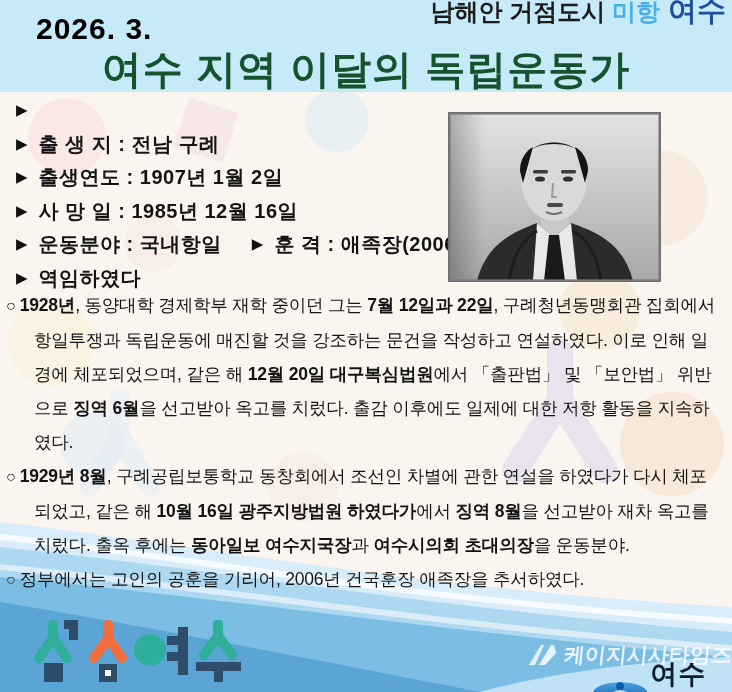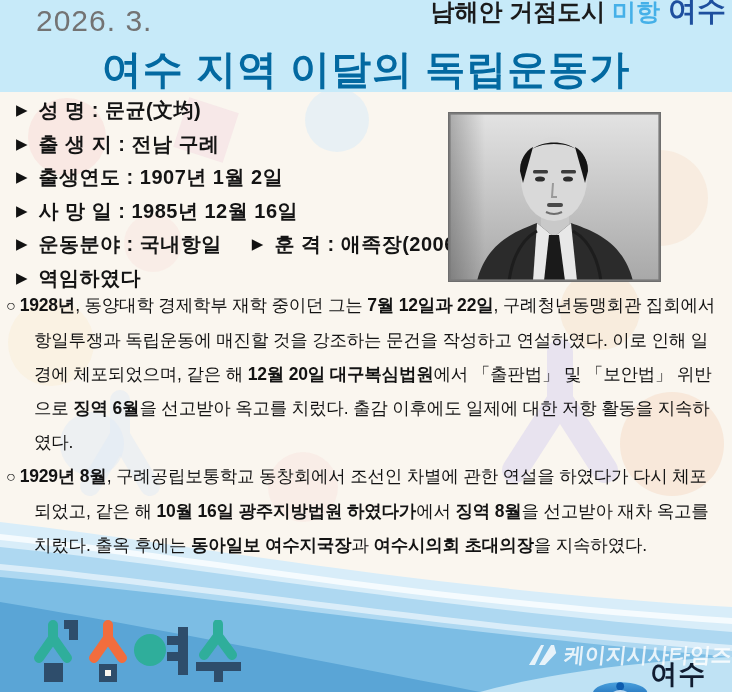--- a/index.html
+++ b/index.html
@@ -16,24 +16,24 @@
   .c4{left:612px;top:150px;width:96px;height:96px;background:#f6e8da;opacity:.7;}
   .c5{left:124px;top:214px;width:58px;height:58px;background:#f9e3dd;opacity:.45;}
   .c6{left:8px;top:300px;width:86px;height:86px;background:#f9eed8;opacity:.55;}
   .c7{left:560px;top:270px;width:80px;height:80px;background:#f6e1cc;opacity:.5;}
   .c8{left:620px;top:392px;width:104px;height:104px;background:#f5ddc8;opacity:.55;}
   .c9{left:268px;top:452px;width:70px;height:70px;background:#f8e0dc;opacity:.4;}
   .c10{left:60px;top:412px;width:64px;height:64px;background:#dfeaf6;opacity:.5;}
 
   
   .header{position:absolute;left:0;top:0;width:732px;height:92px;background:#c7eaf9;z-index:2;overflow:hidden;}
-  .date{position:absolute;left:36px;top:4px;font-size:30px;font-weight:400;color:#737373;letter-spacing:1px;}
+  .date{position:absolute;left:36px;top:12px;font-size:30px;font-weight:700;color:#000000;letter-spacing:1px;}
   .slogan{position:absolute;right:6px;top:-9px;font-size:24px;font-weight:800;white-space:nowrap;letter-spacing:0px;}
   .slogan span:last-child{font-size:29px;}
-  .title{position:absolute;left:0;top:42px;width:732px;text-align:center;font-size:40px;font-weight:800;color:#0369a1;letter-spacing:1px;}
+  .title{position:absolute;left:0;top:42px;width:732px;text-align:center;font-size:40px;font-weight:800;color:#14532d;letter-spacing:1px;}
 
   
   .profile{position:absolute;left:16px;top:99px;z-index:3;display:flex;flex-direction:column;gap:11.5px;}
   .info-row{display:flex;gap:30px;white-space:nowrap;}
   .info-item{display:flex;align-items:center;}
   .marker{font-size:15px;color:#111;margin-right:11px;line-height:22px;}
   .info-text{font-size:20px;font-weight:700;color:#141414;line-height:22px;letter-spacing:.5px;}
 
   
   .photo{position:absolute;left:448px;top:112px;width:213px;height:170px;z-index:3;border:1px solid #6e6e6e;box-sizing:border-box;}
@@ -94,21 +94,20 @@
   <div class="header">
     <div class="date">2026. 3.</div>
     <div class="slogan"><span style="color: rgb(27, 27, 27);">남해안 거점도시</span><span style="color: rgb(69, 176, 232);"> 미항</span><span style="color: rgb(30, 79, 158);"> 여수</span></div>
     <div class="title">여수 지역 이달의 독립운동가</div>
   </div>
 
   <div class="profile">
       <div class="info-row">
         <span class="info-item">
           <span class="marker">▶</span>
-          <span class="info-text">성 명 : 문균(文均)</span>
         </span>
       </div>
       <div class="info-row">
         <span class="info-item">
           <span class="marker">▶</span>
           <span class="info-text">출 생 지 : 전남 구례</span>
         </span>
       </div>
       <div class="info-row">
         <span class="info-item">
@@ -171,21 +170,22 @@
       <polygon points="122,110 105,124 112,168 128,168" fill="#e8e8e8"></polygon>
       <polygon points="100,122 110,122 116,168 95,168" fill="#1a1a1a"></polygon>
       <path d="M60,168 C64,140 74,126 88,118" stroke="#1d1d1d" stroke-width="3" fill="none"></path>
       <path d="M152,168 C148,140 138,126 124,118" stroke="#1d1d1d" stroke-width="3" fill="none"></path>
       <rect x="0.8" y="0.8" width="209.4" height="166.4" fill="none" stroke="#7a7a7a" stroke-width="1.6"></rect>
     </svg>
   </div>
 
   <div class="body-text">
       <p class="ach-para"><span class="circle-marker">○ </span><span class="b">1928년</span><span>, 동양대학 경제학부 재학 중이던 그는 </span><span class="b">7월 12일과 22일</span><span>, 구례청년동맹회관 집회에서 항일투쟁과 독립운동에 매진할 것을 강조하는 문건을 작성하고 연설하였다. 이로 인해 일경에 체포되었으며, 같은 해 </span><span class="b">12월 20일 대구복심법원</span><span>에서 「출판법」 및 「보안법」 위반으로 </span><span class="b">징역 6월</span><span>을 선고받아 옥고를 치렀다. 출감 이후에도 일제에 대한 저항 활동을 지속하였다.</span></p>
-      <p class="ach-para"><span class="circle-marker">○ </span><span class="b">1929년 8월</span><span>, 구례공립보통학교 동창회에서 조선인 차별에 관한 연설을 하였다가 다시 체포되었고, 같은 해 </span><span class="b">10월 16일 광주지방법원 하였다가</span><span>에서 </span><span class="b">징역 8월</span><span>을 선고받아 재차 옥고를 치렀다. 출옥 후에는 </span><span class="b">동아일보 여수지국장</span><span>과 </span><span class="b">여수시의회 초대의장</span><span>을 지속하였다.</span></p>
+      <p class="ach-para"><span class="circle-marker">○ </span><span class="b">1929년 8월</span><span>, 구례공립보통학교 동창회에서 조선인 차별에 관한 연설을 하였다가 다시 체포되었고, 같은 해 </span><span class="b">10월 16일 광주지방법원 하였다가</span><span>에서 </span><span class="b">징역 8월</span><span>을 선고받아 재차 옥고를 치렀다. 출옥 후에는 </span><span class="b">동아일보 여수지국장</span><span>과 </span><span class="b">여수시의회 초대의장</span><span>을 운동분야.</span></p>
+      <p class="ach-para"><span class="circle-marker">○ </span><span>정부에서는 고인의 공훈을 기리어, 2006년 건국훈장 애족장을 추서하였다.</span></p>
     </div>
 
   <div class="brand-logo">
     <span class="sr">섬섬여수</span>
     <svg width="220" height="64" viewBox="0 0 220 64">
       <g stroke="#2fae9b" stroke-width="10" stroke-linecap="round" fill="none">
         <path d="M25,18 L25,5 M25,18 L11,38 M25,18 L39,38"></path>
       </g>
       <path d="M36,0 L50,0 L50,20 L41,20 L41,9 L36,9 Z" fill="#2e4d6b"></path>
       <rect x="16" y="43" width="19" height="19" fill="#2e4d6b"></rect>

